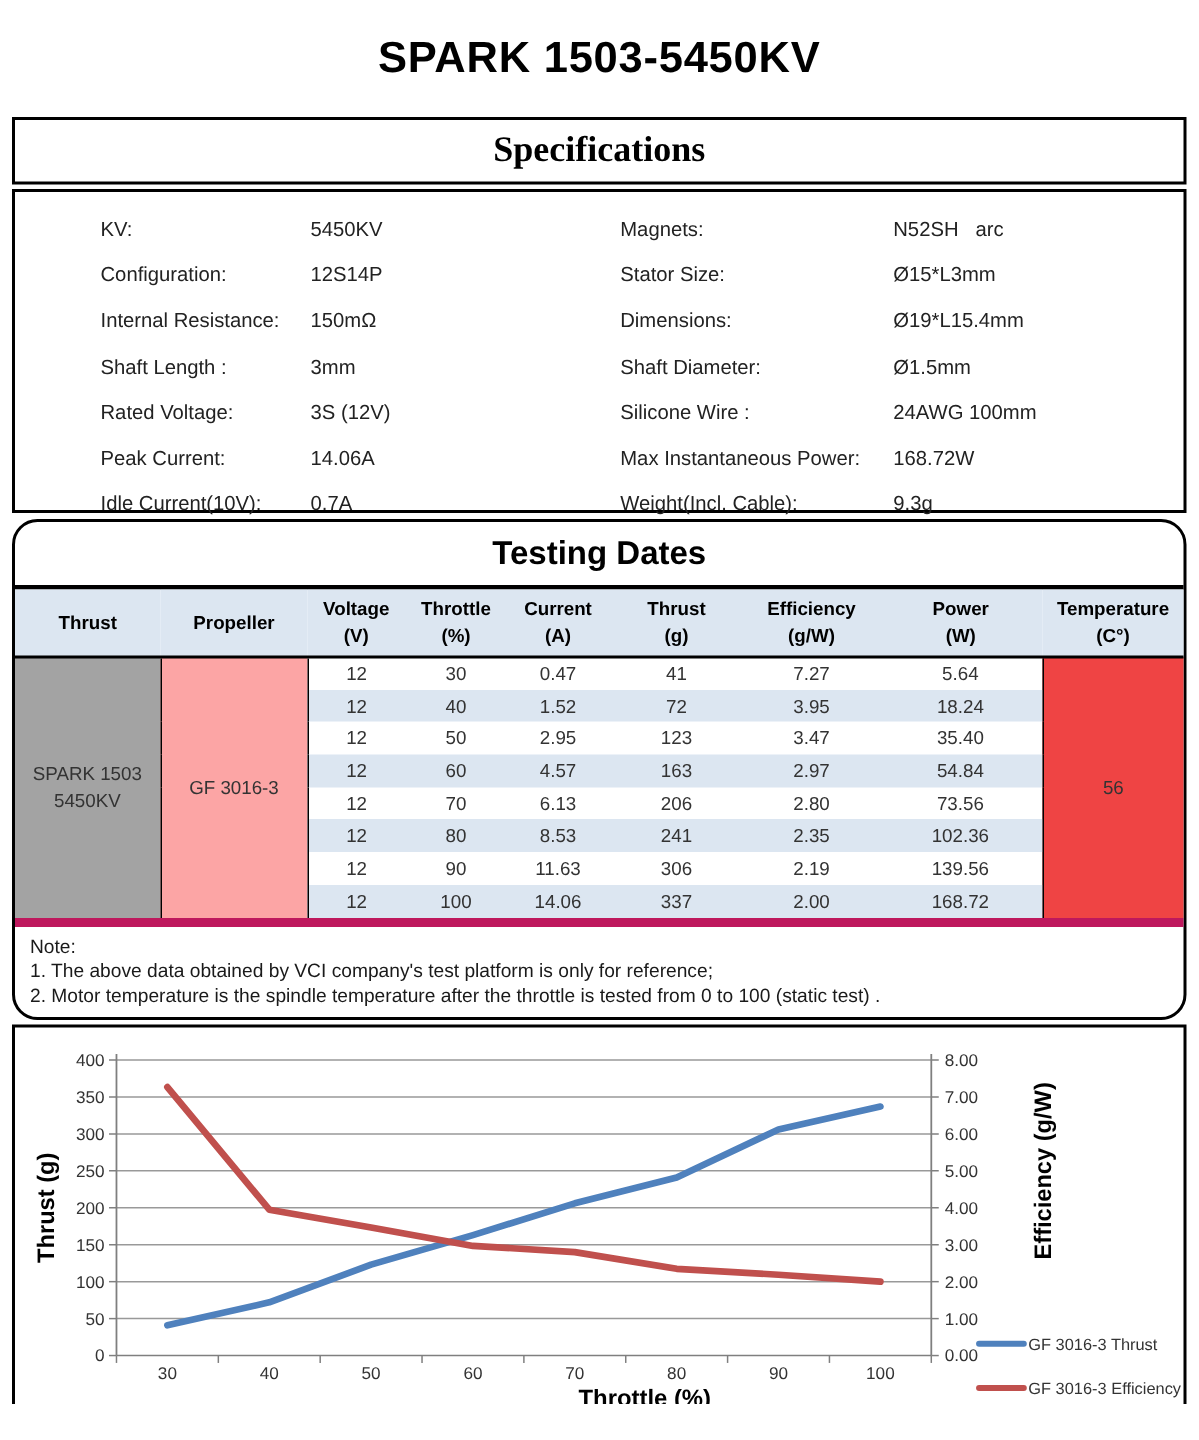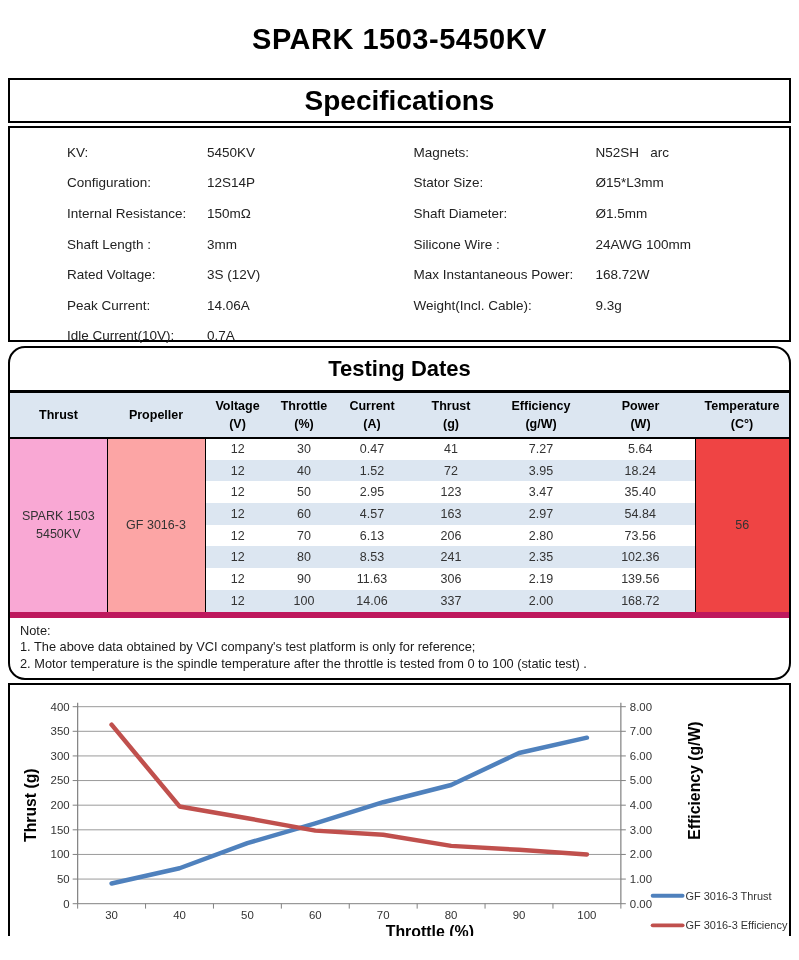--- a/index.html
+++ b/index.html
@@ -7,40 +7,40 @@
   body { font-family:"Liberation Sans", sans-serif; color:#1a1a1a; }
   .page { width:799px; height:936px; padding:0 8px; }
 
   .page-title { height:78px; display:flex; align-items:center; justify-content:center;
     font-size:29px; font-weight:bold; letter-spacing:.5px; color:#000; }
 
   .box { border:2px solid #000; background:#fff; }
 
   .section-title { display:flex; align-items:center; justify-content:center;
     font-weight:bold; color:#000; }
-  .spec-title-box { height:45px; font-size:28px; }
+  .spec-title-box { height:45px; font-size:24px;font-family:Liberation Serif, serif; }
 
   .spec-body { height:216px; margin-top:3px; padding-top:9px;
     display:grid; grid-template-columns:1fr 1fr; align-content:start; }
   .spec-col { display:flex; flex-direction:column; }
   .spec-row { display:flex; height:30.6px; align-items:center; font-size:13.5px; color:#222; }
   .spec-col.left .spec-row { padding-left:57px; }
   .spec-col.left .spec-label { width:140px; }
   .spec-col.right .spec-row { padding-left:14px; }
   .spec-col.right .spec-label { width:182px; }
   .spec-value { white-space:pre-wrap; }
 
   .testing-box { margin-top:4px; height:334px;border-radius:17px; }
   .testing-title { height:45px; font-size:22px; border-bottom:3px solid #000; }
   table.test-table { width:100%; border-collapse:collapse; table-layout:fixed; }
   .test-table thead th { height:45px; background:#DCE6F1; font-size:12.5px; font-weight:bold;
     text-align:center; vertical-align:middle; border-bottom:2px solid #000; line-height:1.45; color:#000; }
   .test-table td { height:21.7px; font-size:12.5px; text-align:center; vertical-align:middle; color:#333; }
   .test-table tr.stripe td { background:#DCE6F1; }
-  .test-table td.col-model { border-right:1.5px solid #000; background:#f9a8d4; font-size:12.5px; line-height:1.5; }
+  .test-table td.col-model { border-right:1.5px solid #000; background:#a3a3a3; font-size:12.5px; line-height:1.5; }
   .test-table td.col-prop  { border-right:1.5px solid #000; background:#fca5a5; }
   .test-table td.col-temp  { border-left:1.5px solid #000; background:#ef4444; }
   .note { border-top:6px solid #be185d; height:64px; padding:5px 10px 0 10px;
     font-size:12.8px; line-height:1.32; color:#1a1a1a; }
 
   .chart-box { margin-top:3px; height:269px; }
   .chart-box svg { width:100%; height:100%; display:block; }
 </style>
 </head>
 <body>
@@ -83,20 +83,24 @@
         </div>
       </div>
     <div class="spec-col right" id="spec-col-right">
         <div class="spec-row">
           <span class="spec-label">Magnets:</span>
           <span class="spec-value">N52SH   arc</span>
         </div>
         <div class="spec-row">
           <span class="spec-label">Stator Size:</span>
           <span class="spec-value">Ø15*L3mm</span>
+        </div>
+        <div class="spec-row">
+          <span class="spec-label">Dimensions:</span>
+          <span class="spec-value">Ø19*L15.4mm</span>
         </div>
         <div class="spec-row">
           <span class="spec-label">Shaft Diameter:</span>
           <span class="spec-value">Ø1.5mm</span>
         </div>
         <div class="spec-row">
           <span class="spec-label">Silicone Wire :</span>
           <span class="spec-value">24AWG 100mm</span>
         </div>
         <div class="spec-row">

